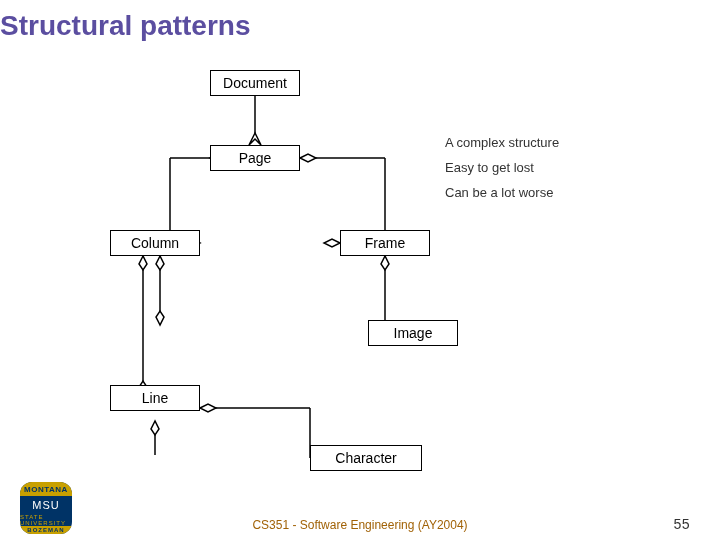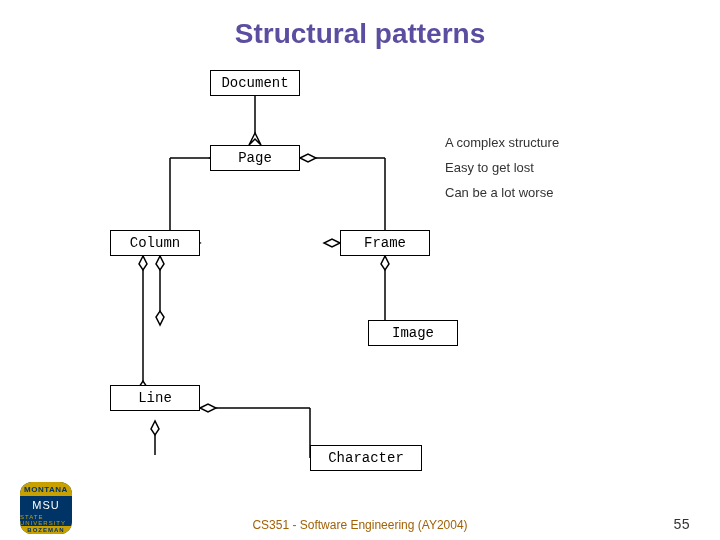--- a/index.html
+++ b/index.html
@@ -13,45 +13,45 @@
     }
 
     #slide {
       width: 720px;
       height: 540px;
       position: relative;
       background: #fff;
     }
 
     .slide-title {
-      text-align: center;
+      text-align: left;
       font-size: 28px;
       color: #5b4ea0;
       font-weight: bold;
-      padding-top: 18px;
+      padding-top: 10px;
       font-family: Arial, sans-serif;
     }
 
     
     #diagram {
       position: absolute;
       top: 55px;
       left: 55px;
       width: 600px;
       height: 420px;
     }
 
     
     .uml-box {
       position: absolute;
       border: 1.5px solid #000;
       background: #fff;
       text-align: center;
       font-size: 14px;
-      font-family: Liberation Mono, monospace;
+      font-family: Liberation Sans, sans-serif;
       display: flex;
       align-items: center;
       justify-content: center;
       padding: 2px 6px;
     }
 
     
     .note-text {
       position: absolute;
       font-size: 13px;

